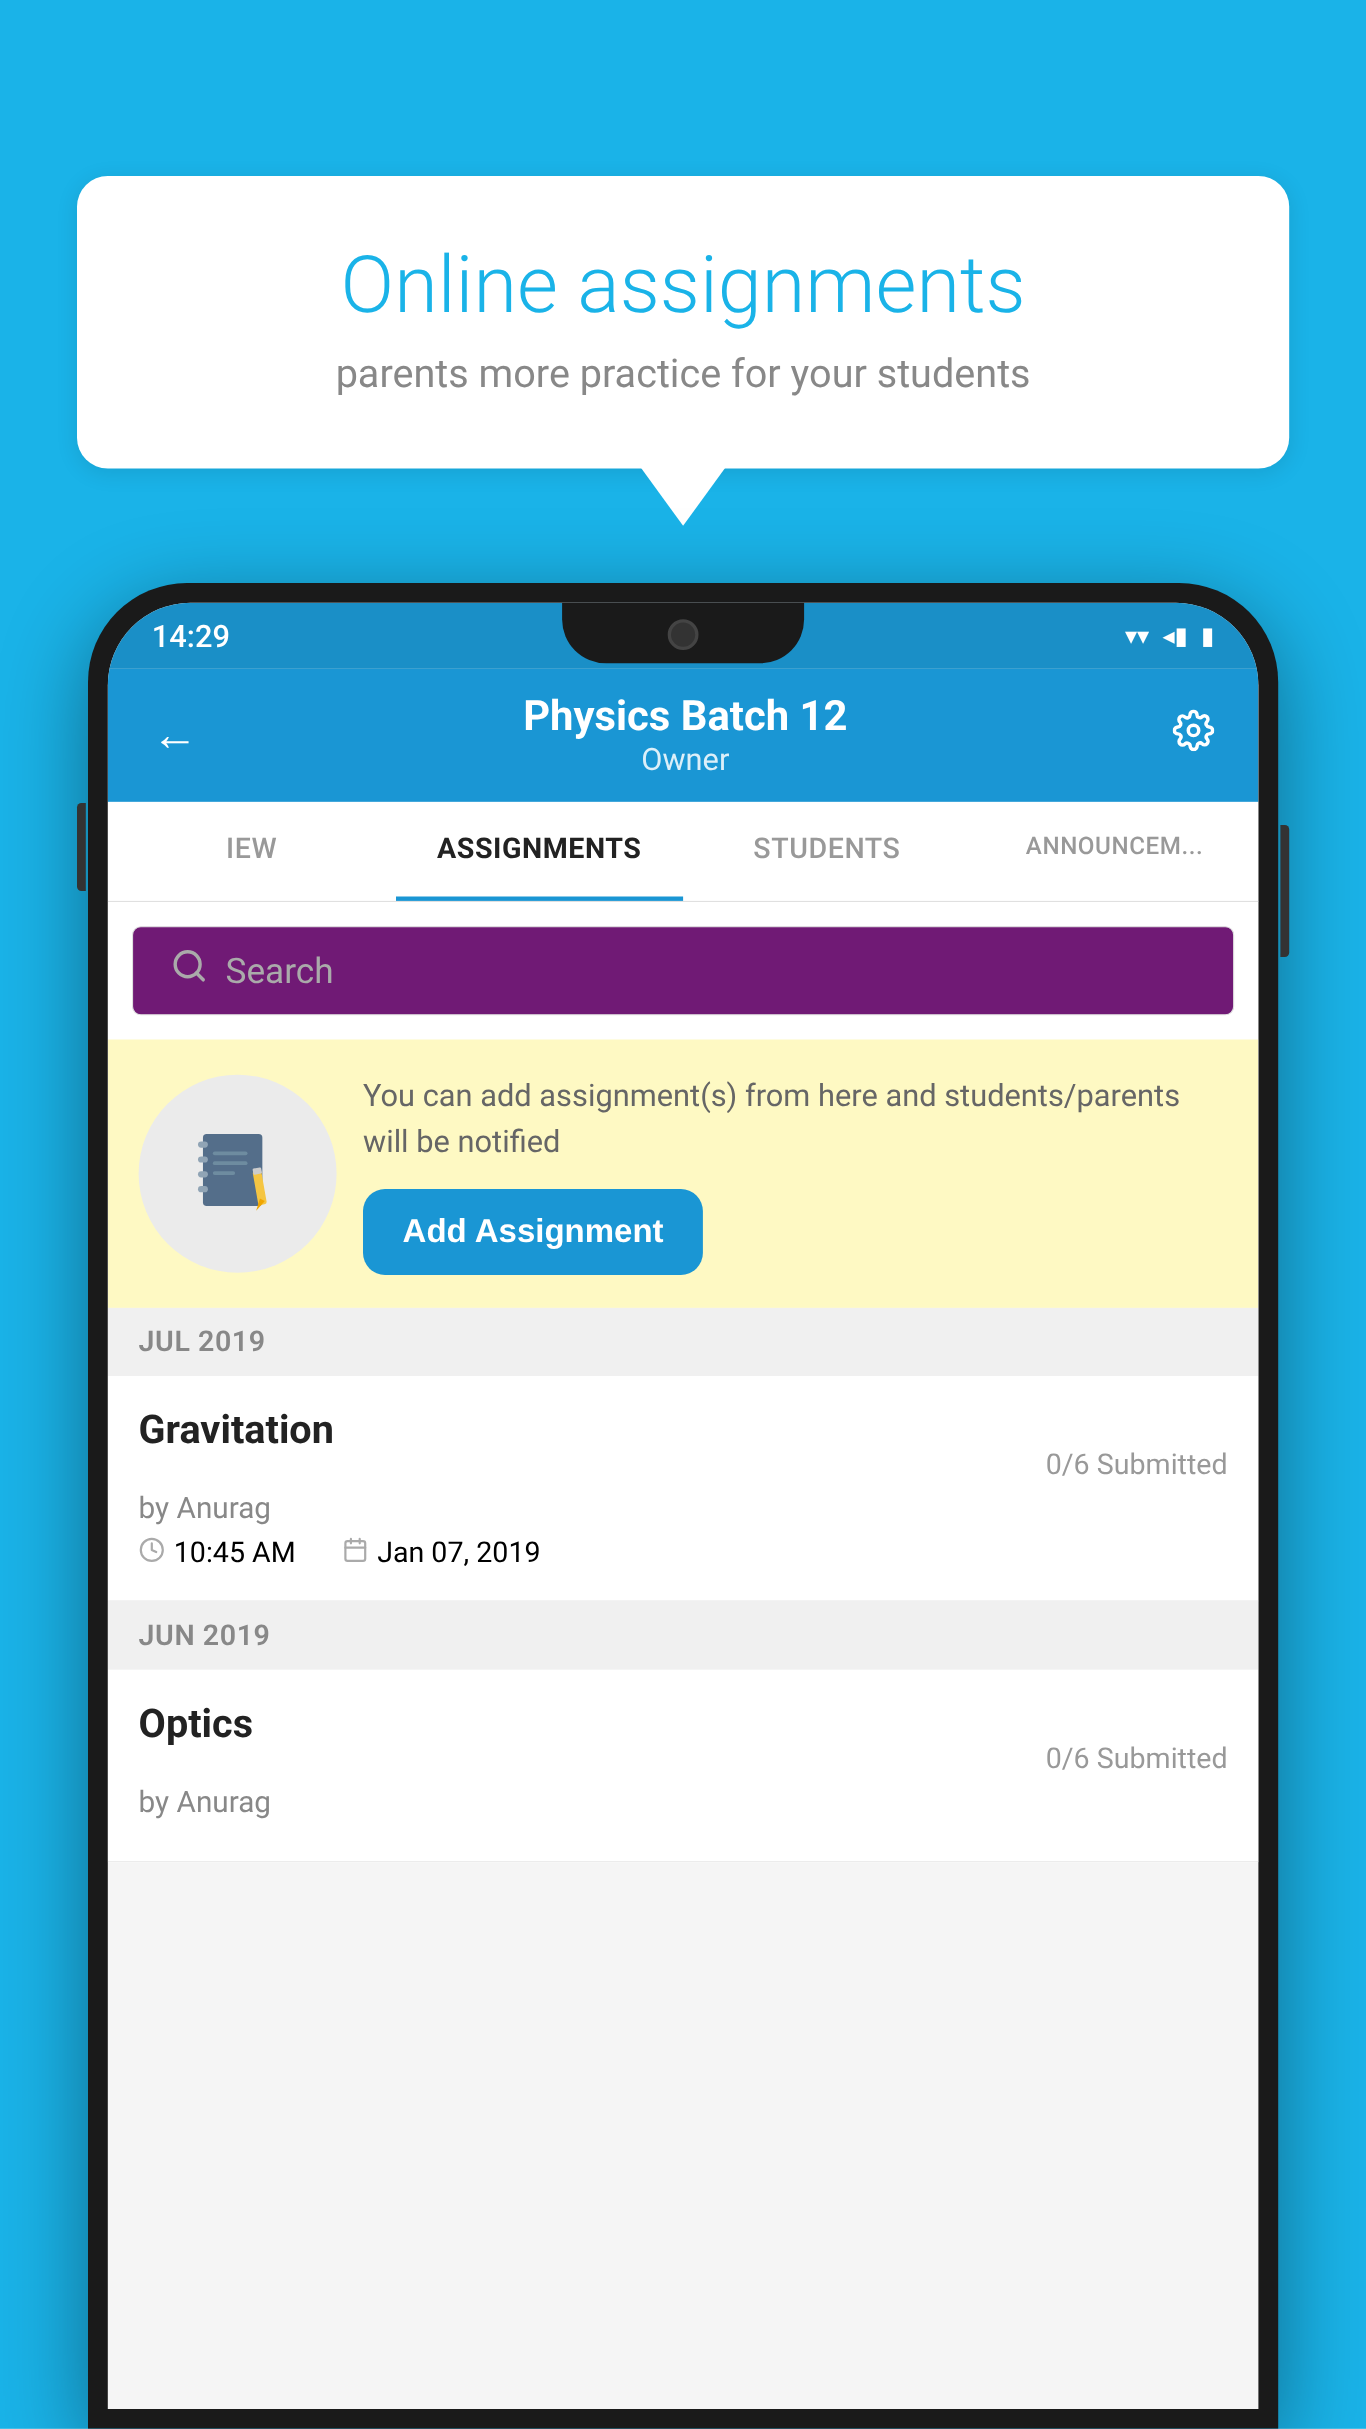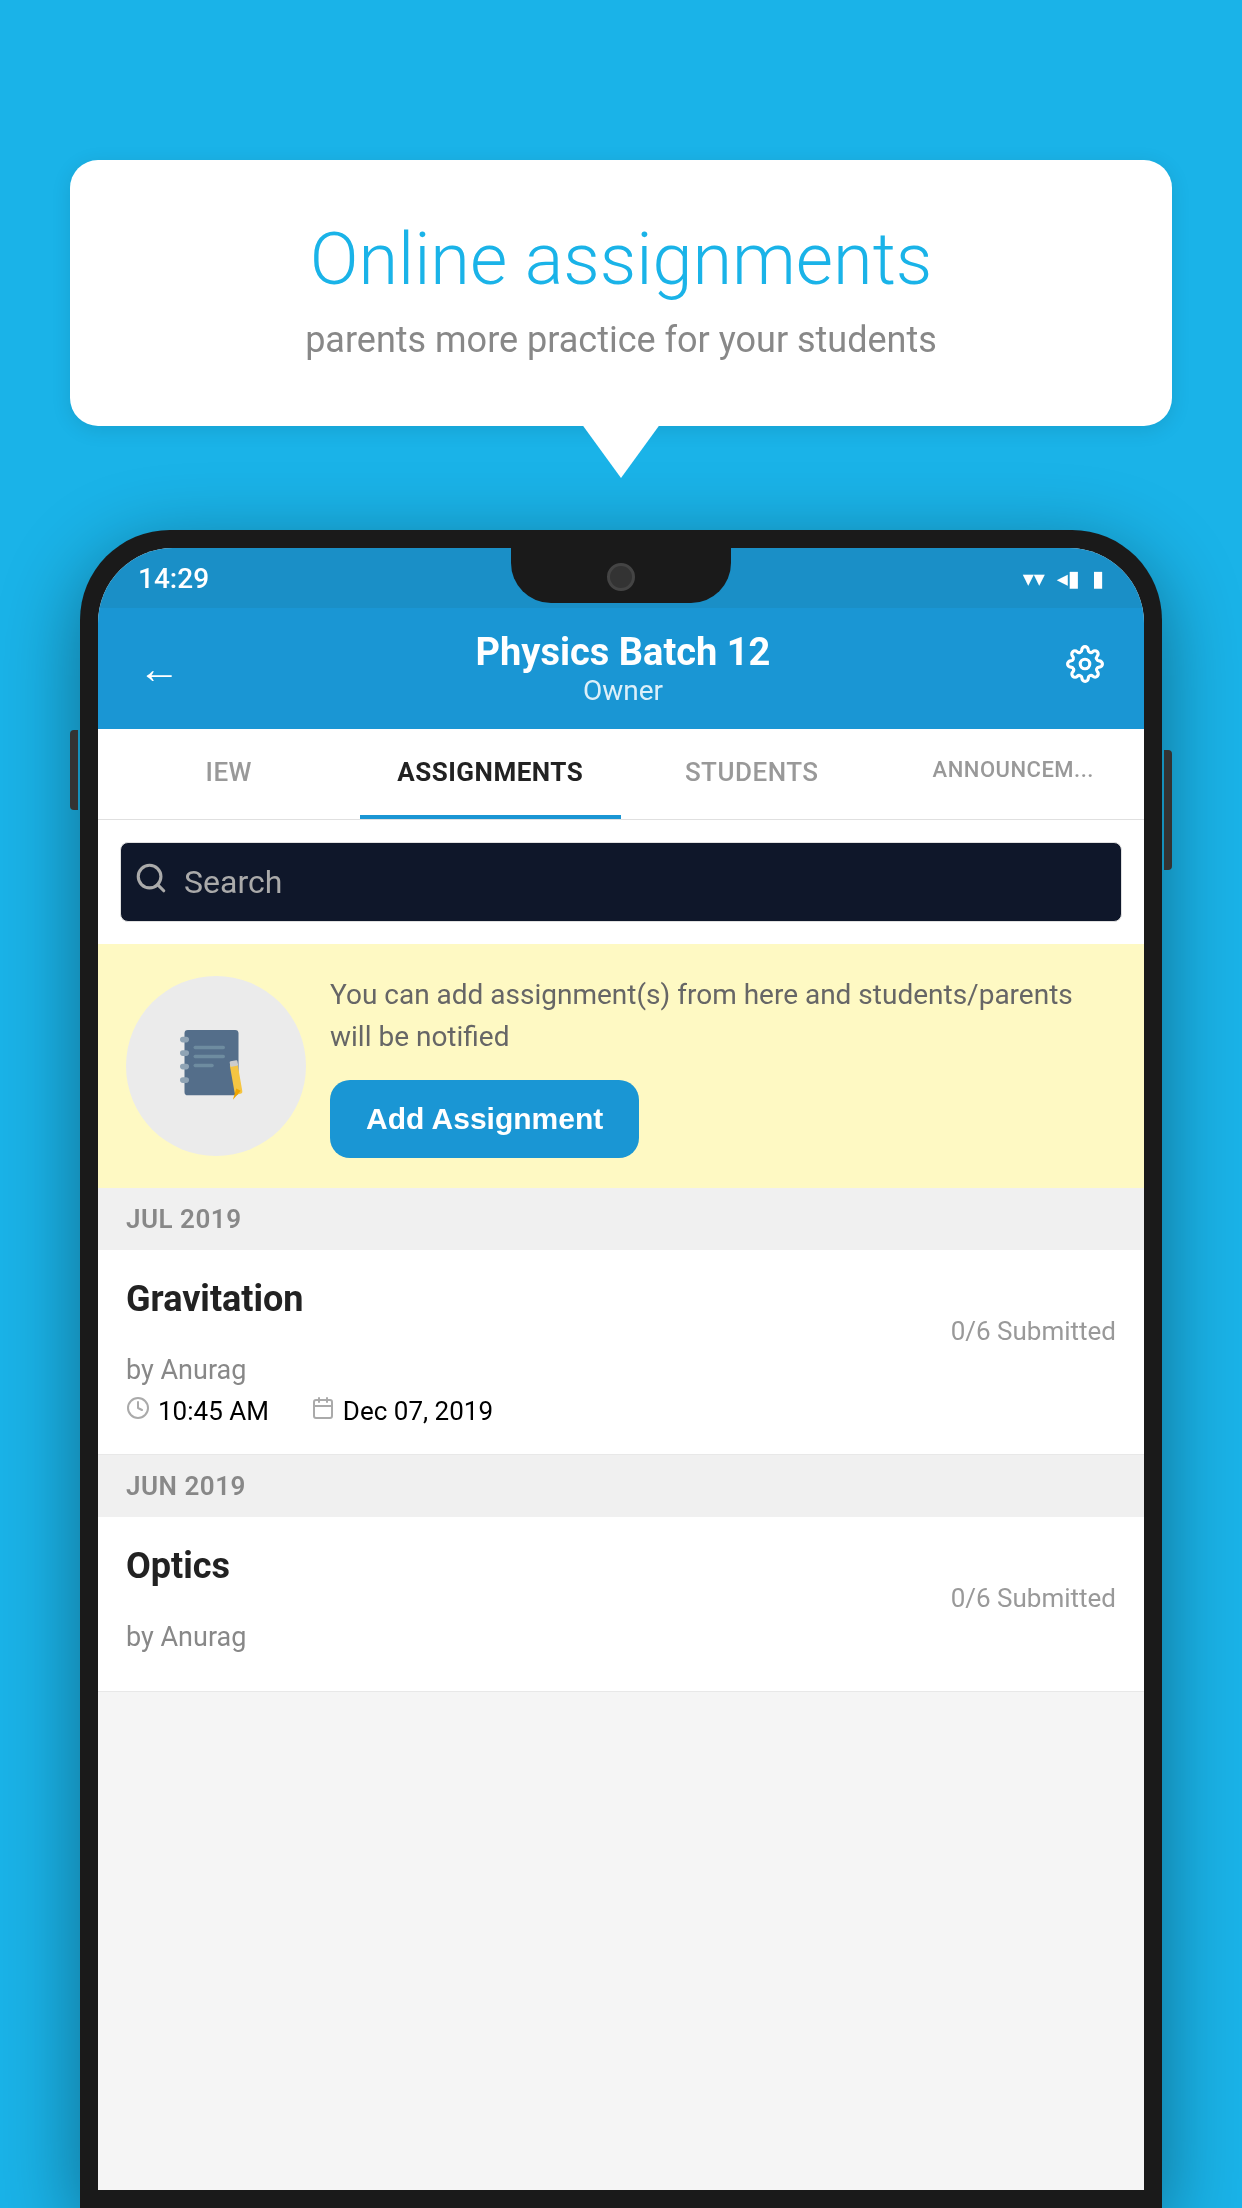--- a/index.html
+++ b/index.html
@@ -197,26 +197,26 @@
 
     
     .content-area {
       background: white;
       overflow-y: auto;
     }
 
     
     .search-bar {
       margin: 22px 22px;
-      background: #0f172a;
+      background: #701a75;
       border: 1.5px solid #e0e0e0;
       border-radius: 8px;
       display: flex;
       align-items: center;
-      padding: 18px 13px;
+      padding: 18px 34px;
       gap: 16px;
     }
 
     .search-icon-wrap {
       color: #aaa;
       font-size: 34px;
     }
 
     .search-text {
       color: #aaa;
@@ -460,21 +460,21 @@
           </div>
           <div class="meta-item">
             <span class="meta-icon">
               <svg width="24" height="24" viewBox="0 0 24 24" fill="none" stroke="#aaa" stroke-width="2" stroke-linecap="round" stroke-linejoin="round">
                 <rect x="3" y="4" width="18" height="18" rx="2" ry="2"></rect>
                 <line x1="16" y1="2" x2="16" y2="6"></line>
                 <line x1="8" y1="2" x2="8" y2="6"></line>
                 <line x1="3" y1="10" x2="21" y2="10"></line>
               </svg>
             </span>
-            <span>Dec 07, 2019</span>
+            <span>Jan 07, 2019</span>
           </div>
         </div>
       </div>
 
       <div class="section-header">
         <span>JUN 2019</span>
       </div>
 
       <div class="assignment-item">
         <div class="assignment-item-top">

